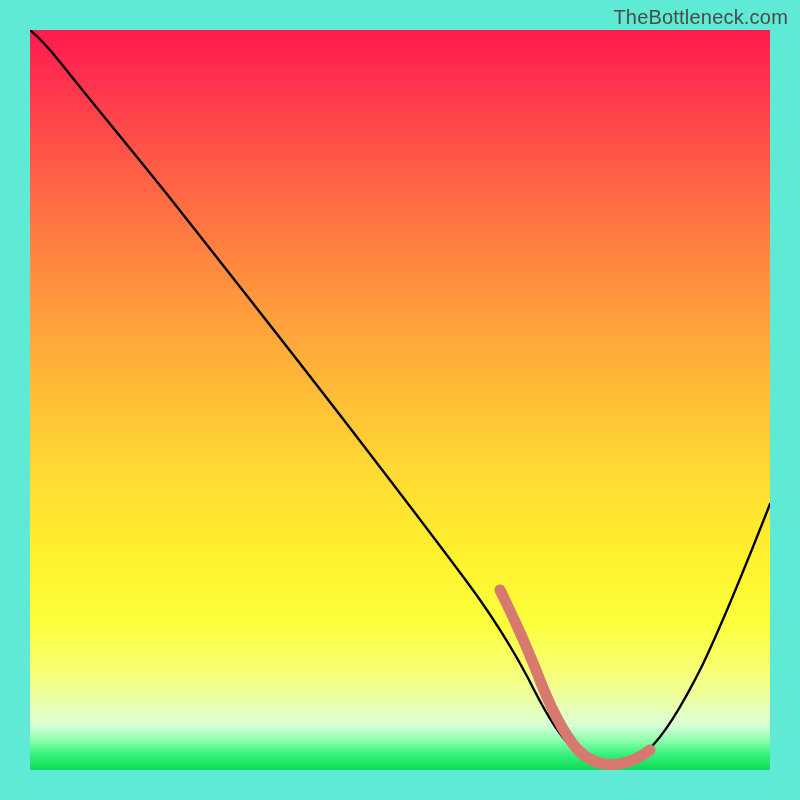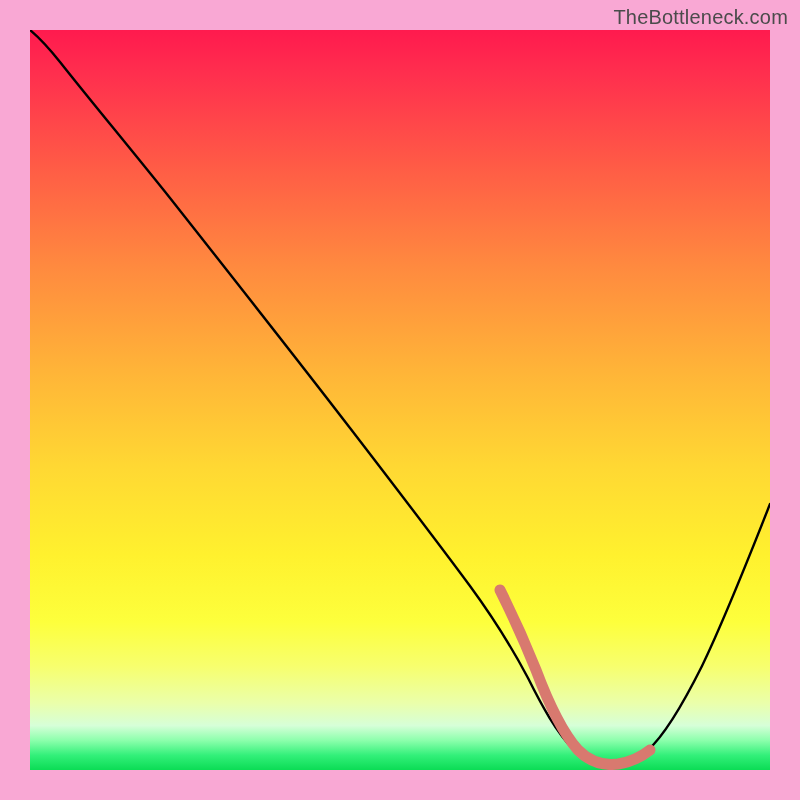--- a/index.html
+++ b/index.html
@@ -8,21 +8,21 @@
     width: 800px;
     height: 800px;
     background: #000;
     overflow: hidden;
     font-family: Arial, Helvetica, sans-serif;
   }
   .frame {
     position: relative;
     width: 800px;
     height: 800px;
-    background: #f9a8d4;
+    background: #5eead4;
   }
   .watermark {
     position: absolute;
     top: 6px;
     right: 12px;
     color: #4b4b4b;
     font-size: 20px;
     font-weight: 400;
     letter-spacing: 0.2px;
     z-index: 5;

